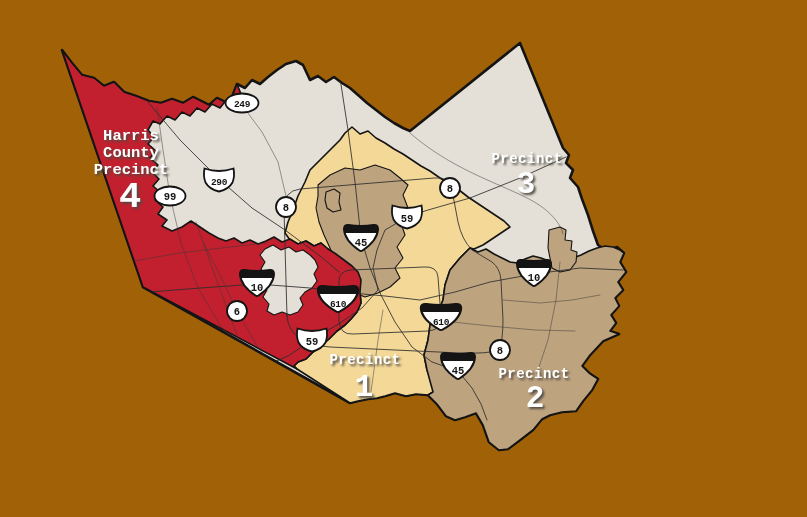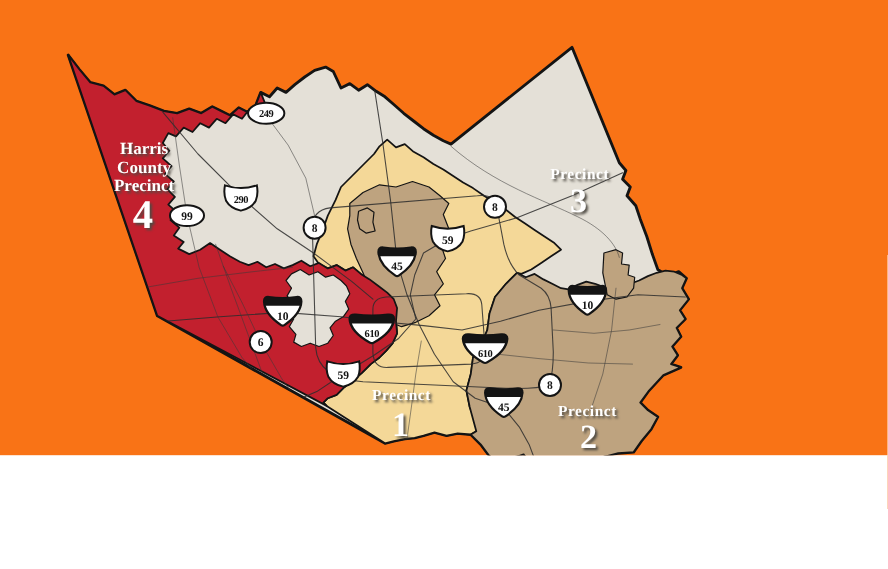--- a/index.html
+++ b/index.html
@@ -1,17 +1,17 @@
 <!DOCTYPE html>
 <html><head>
 <meta charset="utf-8">
 <style>
   html,body{margin:0;padding:0;background:#ffffff;}
-  .stage{position:relative;width:807px;height:414px;background:#f97316;overflow:hidden;
-         font-family:Liberation Serif, serif;}
+  .stage{position:relative;width:807px;height:517px;background:#a16207;overflow:hidden;
+         font-family:Liberation Mono, monospace;}
   svg{display:block;}
   
   .county-base{stroke:#141414;stroke-width:2.6;stroke-linejoin:round;}
   .region{stroke:#141414;stroke-width:1.6;stroke-linejoin:round;}
   .subregion{stroke:#141414;stroke-width:1.1;stroke-linejoin:round;}
   
   .road{fill:none;stroke:#2d2d2d;stroke-width:1;stroke-linecap:round;stroke-linejoin:round;opacity:.85;}
   .road-thin{fill:none;stroke:#3a3a3a;stroke-width:.7;stroke-linecap:round;opacity:.7;}
   
   .map-label{fill:#ffffff;font-weight:bold;text-anchor:middle;

